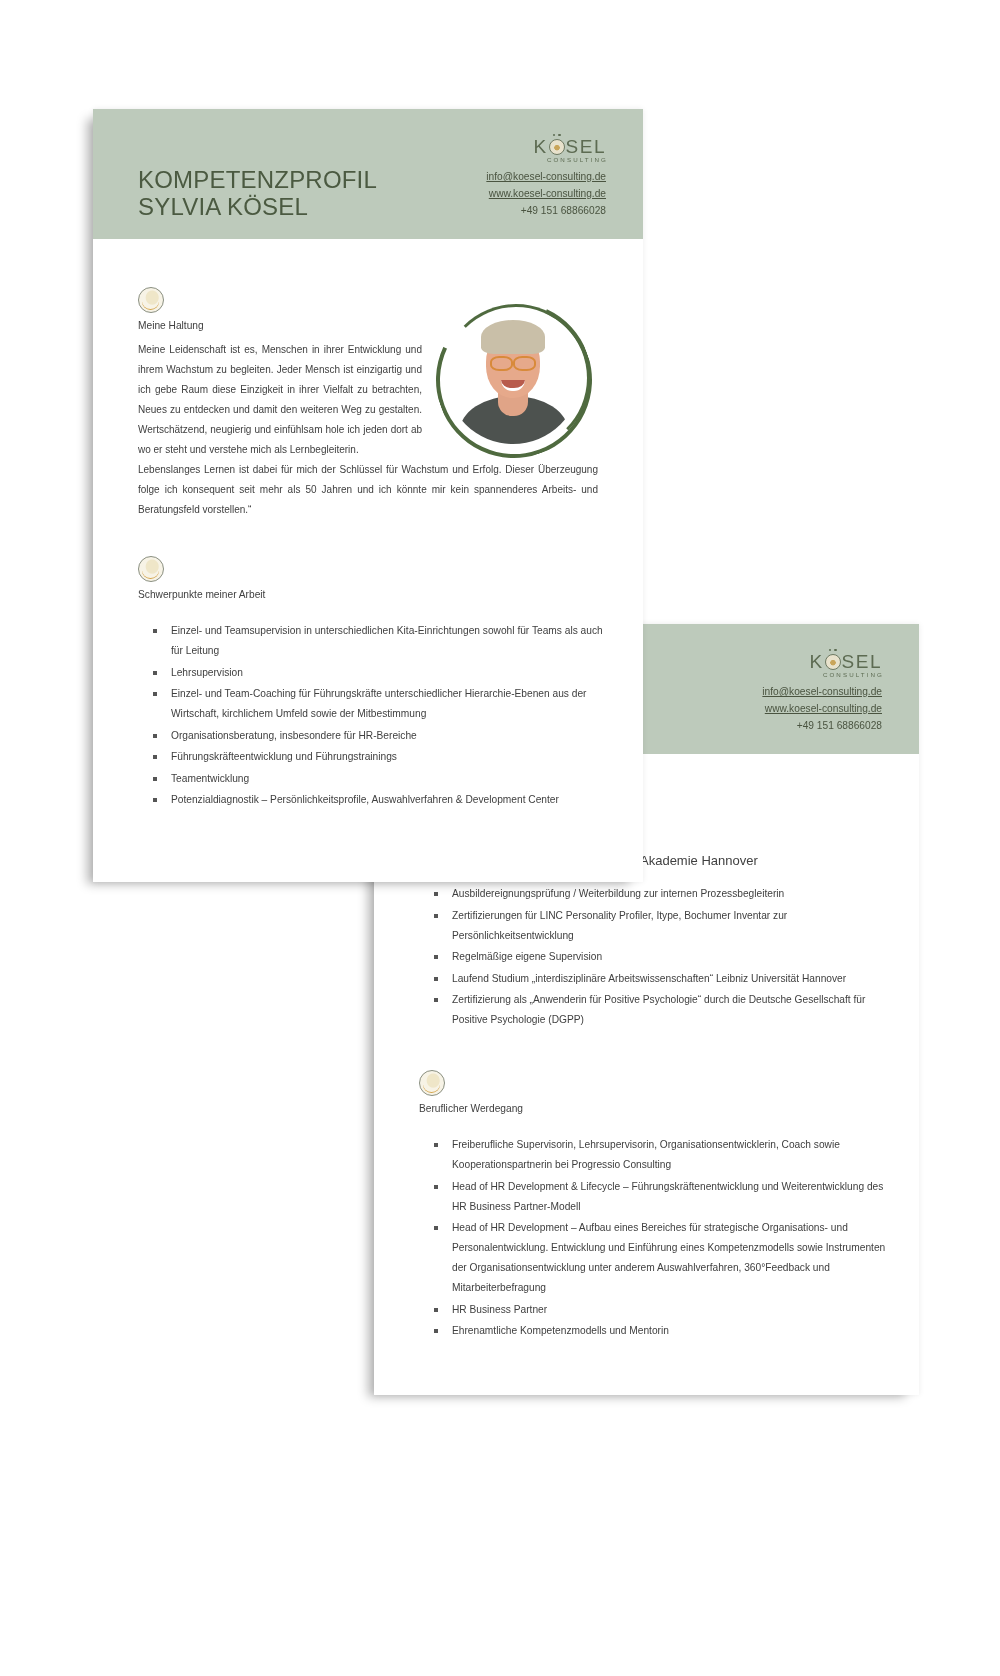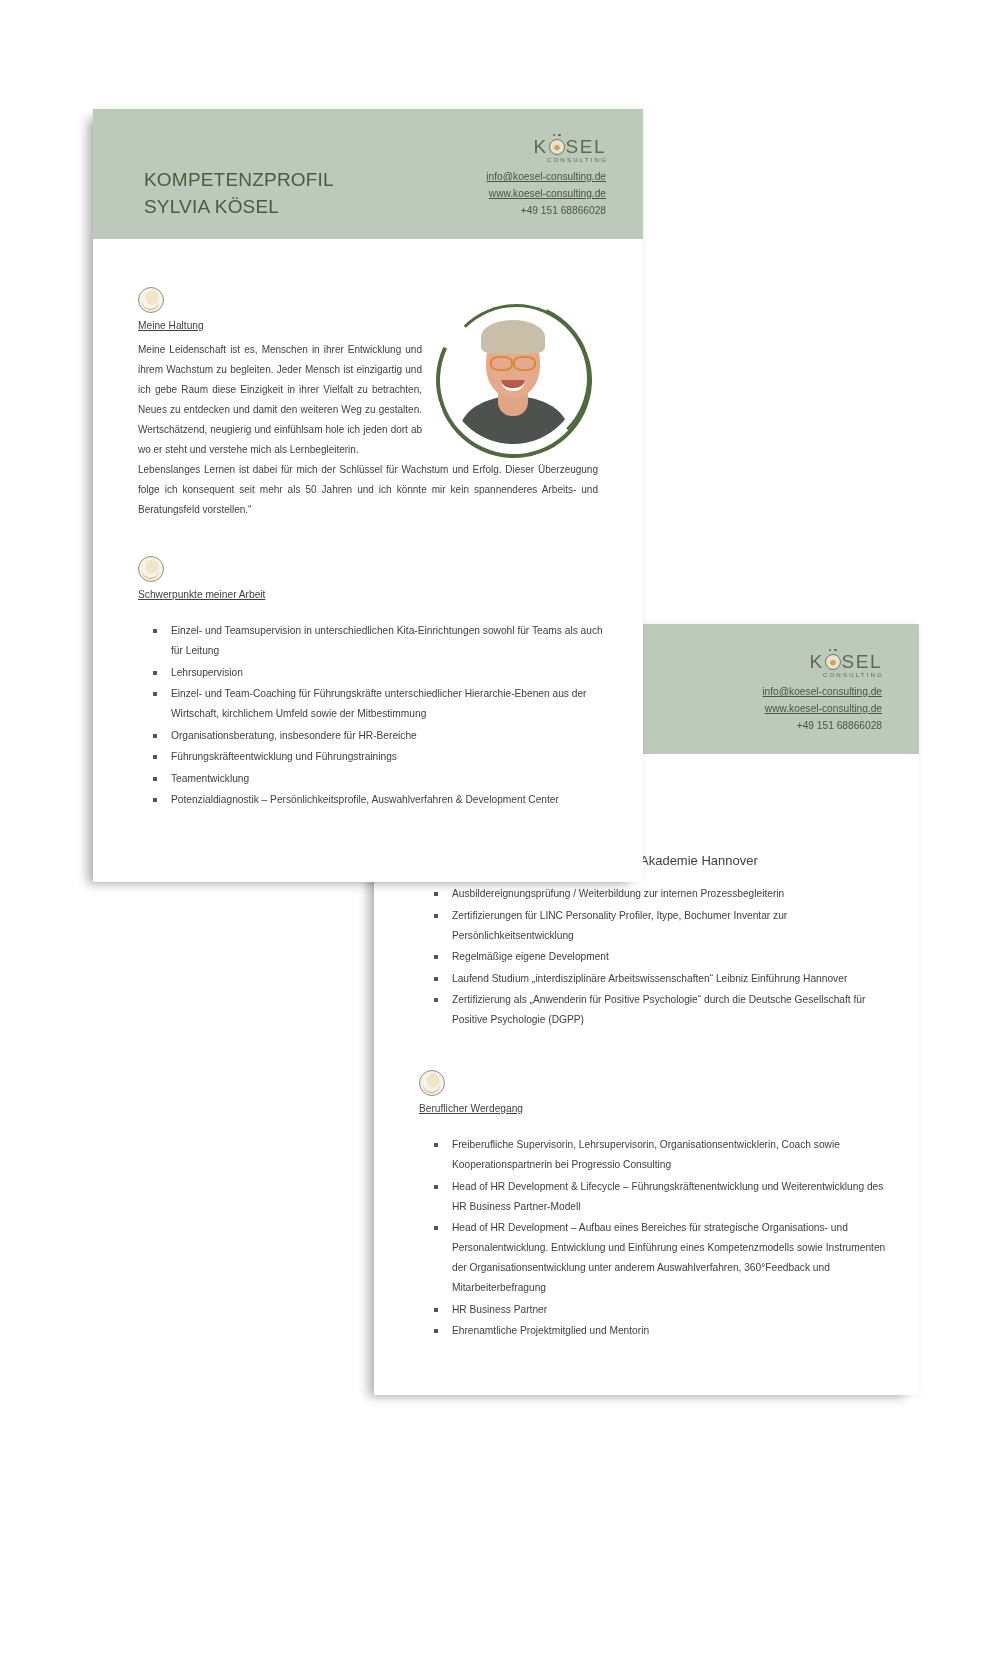--- a/index.html
+++ b/index.html
@@ -11,35 +11,35 @@
     position: absolute; background: #ffffff;
     box-shadow: -10px 6px 10px -4px rgba(0,0,0,0.28), 0 0 6px rgba(0,0,0,0.08);
     overflow: hidden;
   }
   #page1 { left: 93px; top: 109px; width: 550px; height: 773px; z-index: 2; }
   #page2 { left: 374px; top: 624px; width: 545px; height: 771px; z-index: 1; }
   .header {
     position: absolute; left: 0; top: 0; width: 100%; height: 130px;
     background: #bdcabb;
   }
-  .title-block { position: absolute; left: 51px; top: 57px; color: #4b5a41; font-size: 19px; line-height: 27px; letter-spacing: 0.2px; }
+  .title-block { position: absolute; left: 45px; top: 57px; color: #4b5a41; font-size: 24px; line-height: 27px; letter-spacing: 0.2px; }
   .contact { position: absolute; right: 37px; top: 28px; text-align: right; font-size: 10.2px; line-height: 17px; color: #4a5440; }
   .contact a { color: #4a5440; text-decoration: underline; }
   .logo { display: inline-block; text-align: right; margin-bottom: 4px; }
   .logo-main { font-size: 19px; letter-spacing: 1.5px; color: #5d6b52; line-height: 19px; display: flex; justify-content: flex-end; align-items: center; }
   .logo-o { display: inline-block; width: 14px; height: 14px; border-radius: 50%; border: 1.4px solid #6f7a63; background: radial-gradient(circle at 50% 55%, #c9a55a 0 2.5px, #e8e2cc 3px 100%); margin: 0 1px; position: relative; }
   .logo-o::before, .logo-o::after { content: ""; position: absolute; top: -6px; width: 2.5px; height: 2.5px; border-radius: 50%; background: #5d6b52; }
   .logo-o::before { left: 3px; } .logo-o::after { right: 3px; }
   .logo-sub { font-size: 6.2px; letter-spacing: 2.1px; color: #5d6b52; line-height: 8px; margin-right: -2px; }
 
   .body-text { font-size: 10px; line-height: 20px; color: #404040; }
   .section-icon { width: 24px; height: 24px; border-radius: 50%; border: 1.2px solid #8a8f80;
     background: radial-gradient(ellipse at 55% 40%, #efe6c8 0 6px, #f7f3e6 7px 100%); position: relative; }
   .section-icon::after { content: ""; position: absolute; left: 3px; bottom: 2px; width: 17px; height: 8px; border-bottom: 1.6px solid #d3a34a; border-radius: 0 0 10px 10px; }
-  .section-title { font-size: 10.2px; text-decoration: underline; color: #404040; }
+  .section-title { font-size: 10.2px; color: #404040; }
   ul.bullets { list-style: none; margin: 12px; padding: 0; }
   ul.bullets li { position: relative; padding-left: 21px; font-size: 10.2px; line-height: 20px; color: #404040; margin-bottom: 1.5px; }
   ul.bullets li::before { content: ""; position: absolute; left: 3px; top: 8px; width: 4px; height: 4px; background: #555; }
 
   .p1-sec1-icon { position: absolute; left: 45px; top: 178px; }
   .p1-sec1-title { position: absolute; left: 45px; top: 211px; }
   .p1-para1 { position: absolute; left: 45px; top: 231px; width: 284px; text-align: justify; }
   .p1-para2 { position: absolute; left: 45px; top: 351px; width: 460px; text-align: justify; }
   .portrait-wrap { position: absolute; left: 339px; top: 193px; width: 165px; height: 150px; }
   .ring { position: absolute; left: 4px; top: 0; width: 148px; height: 148px; border-radius: 50%; border: 4px solid #4f6a3f; border-top-color: transparent; transform: rotate(-20deg); }
@@ -81,33 +81,33 @@
       <div><a>info@koesel-consulting.de</a></div>
       <div><a>www.koesel-consulting.de</a></div>
       <div>+49 151 68866028</div>
     </div>
   </div>
 
   <div class="p2-cut-text">Akademie Hannover</div>
   <ul class="bullets p2-list1">
     <li>Ausbildereignungsprüfung / Weiterbildung zur internen Prozessbegleiterin</li>
     <li>Zertifizierungen für LINC Personality Profiler, Itype, Bochumer Inventar zur Persönlichkeitsentwicklung</li>
-    <li>Regelmäßige eigene Development</li>
-    <li>Laufend Studium „interdisziplinäre Arbeitswissenschaften“ Leibniz Einführung Hannover</li>
+    <li>Regelmäßige eigene Supervision</li>
+    <li>Laufend Studium „interdisziplinäre Arbeitswissenschaften“ Leibniz Universität Hannover</li>
     <li>Zertifizierung als „Anwenderin für Positive Psychologie“ durch die Deutsche Gesellschaft für Positive Psychologie (DGPP)</li>
   </ul>
 
   <div class="section-icon p2-sec-icon"></div>
   <div class="section-title p2-sec-title">Beruflicher Werdegang</div>
   <ul class="bullets p2-list2">
     <li>Freiberufliche Supervisorin, Lehrsupervisorin, Organisationsentwicklerin, Coach sowie Kooperationspartnerin bei Progressio Consulting</li>
     <li>Head of HR Development &amp; Lifecycle – Führungskräftenentwicklung und Weiterentwicklung des HR Business Partner-Modell</li>
     <li>Head of HR Development – Aufbau eines Bereiches für strategische Organisations- und Personalentwicklung. Entwicklung und Einführung eines Kompetenzmodells sowie Instrumenten der Organisationsentwicklung unter anderem Auswahlverfahren,  360°Feedback und Mitarbeiterbefragung</li>
     <li>HR Business Partner</li>
-    <li>Ehrenamtliche Projektmitglied und Mentorin</li>
+    <li>Ehrenamtliche Kompetenzmodells und Mentorin</li>
   </ul>
 </div>
 
 <div class="page" id="page1">
   <div class="header">
     <div class="title-block">
       <div>KOMPETENZPROFIL</div>
       <div>SYLVIA KÖSEL</div>
     </div>
     <div class="contact">

